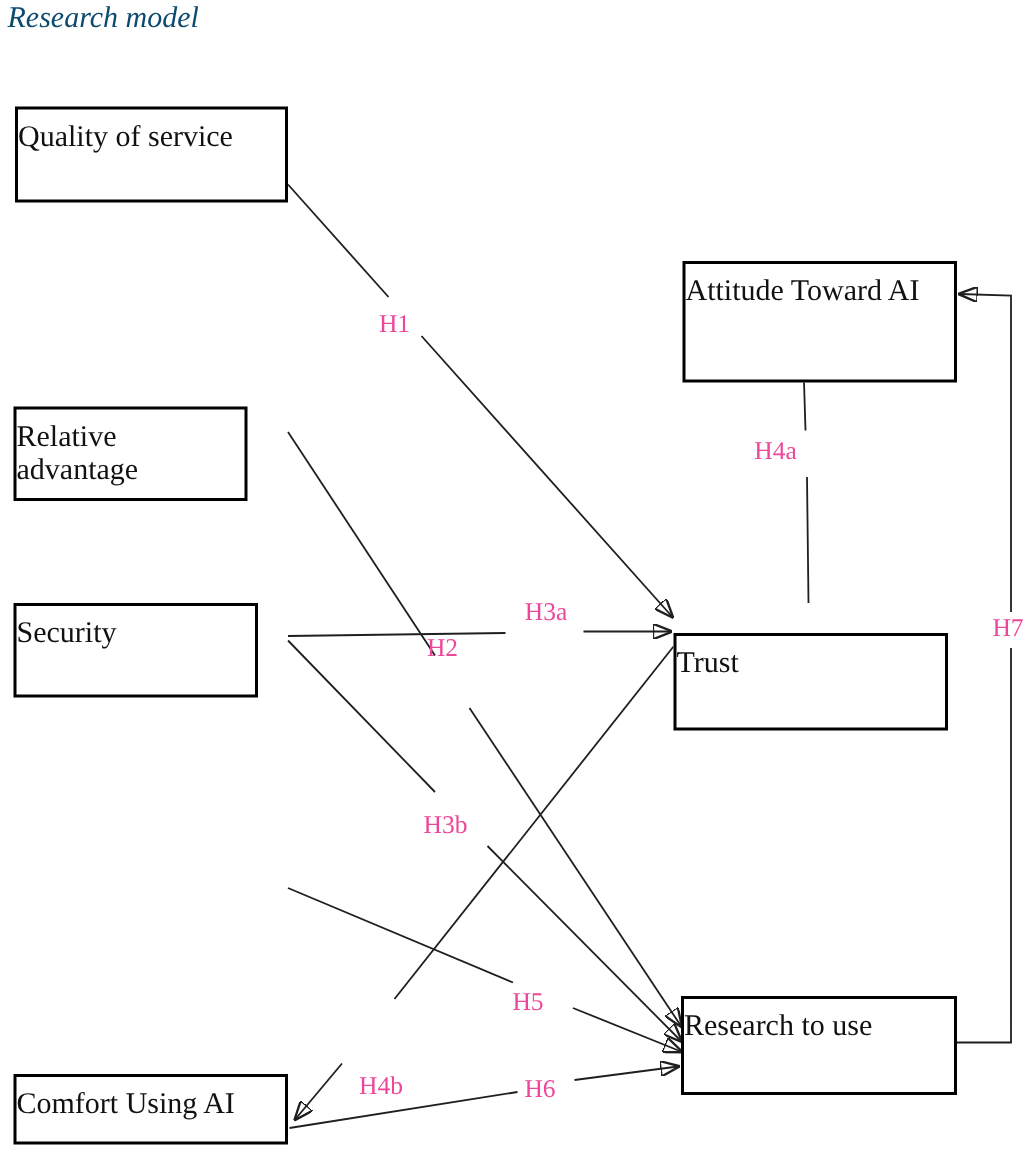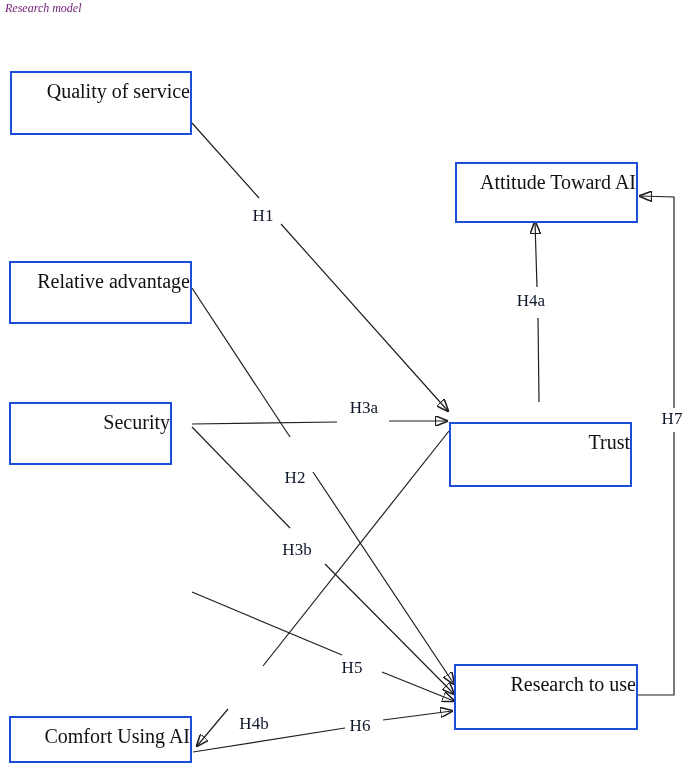--- a/index.html
+++ b/index.html
@@ -14,50 +14,50 @@
     background: #ffffff;
     font-family: "Liberation Serif", serif;
     color: #111111;
     overflow: hidden;
   }
   .figure-title {
     position: absolute;
     left: 5px;
     top: 1px;
     font-style: italic;
-    font-size: 12px;
-    color: #701a75;
+    font-size: 20px;
+    color: #0c4a6e;
     white-space: nowrap;
   }
   #edges {
     position: absolute;
     left: 0;
     top: 0;
   }
   #edges line, #edges path {
     stroke: #1f1f1f;
     stroke-width: 1.2;
     fill: none;
   }
   .node {
     position: absolute;
     box-sizing: border-box;
-    border: 2px solid #1d4ed8;
+    border: 2px solid #000000;
     background: #ffffff;
-    text-align: right;
+    text-align: left;
     font-size: 20px;
     padding-top: 7px;
     line-height: 1.1;
   }
   .hlabel {
     position: absolute;
     transform: translate(-50%, -50%);
     font-size: 17px;
     white-space: nowrap;
-    color: #0f172a;
+    color: #ec4899;
   }
 </style>
 </head>
 <body>
 
 <div id="canvas">
 
   <div class="figure-title">Research model</div>
 
   <svg id="edges" width="685" height="781" viewBox="0 0 685 781">
@@ -109,48 +109,48 @@
 
     <g>
       <path d="M638,695 L674,695 L674,432 M674,408 L674,197 L640,196" marker-end="url(#arrow)"></path>
     </g>
   </svg>
 
   <div class="node" style="left:10px; top:71px; width:182px; height:64px">
     <span>Quality of service</span>
   </div>
 
-  <div class="node" style="left:9px; top:261px; width:183px; height:63px">
+  <div class="node" style="left:9px; top:271px; width:156px; height:63px">
     <span>Relative advantage</span>
   </div>
 
   <div class="node" style="left:9px; top:402px; width:163px; height:63px">
     <span>Security</span>
   </div>
 
 
   <div class="node" style="left:9px; top:716px; width:183px; height:47px">
     <span>Comfort Using AI</span>
   </div>
 
-  <div class="node" style="left:455px; top:162px; width:183px; height:61px">
+  <div class="node" style="left:455px; top:174px; width:183px; height:81px">
     <span>Attitude Toward AI</span>
   </div>
 
   <div class="node" style="left:449px; top:422px; width:183px; height:65px">
     <span>Trust</span>
   </div>
 
   <div class="node" style="left:454px; top:664px; width:184px; height:66px">
     <span>Research to use</span>
   </div>
 
   <div class="hlabel" style="left:263px; top:216px">H1</div>
-  <div class="hlabel" style="left:295px; top:478px">H2</div>
+  <div class="hlabel" style="left:295px; top:432px">H2</div>
   <div class="hlabel" style="left:364px; top:408px">H3a</div>
   <div class="hlabel" style="left:297px; top:550px">H3b</div>
-  <div class="hlabel" style="left:531px; top:301px">H4a</div>
+  <div class="hlabel" style="left:517px; top:301px">H4a</div>
   <div class="hlabel" style="left:254px; top:724px">H4b</div>
   <div class="hlabel" style="left:352px; top:668px">H5</div>
   <div class="hlabel" style="left:360px; top:726px">H6</div>
   <div class="hlabel" style="left:672px; top:419px">H7</div>
 
 </div>
 
 </body></html>

